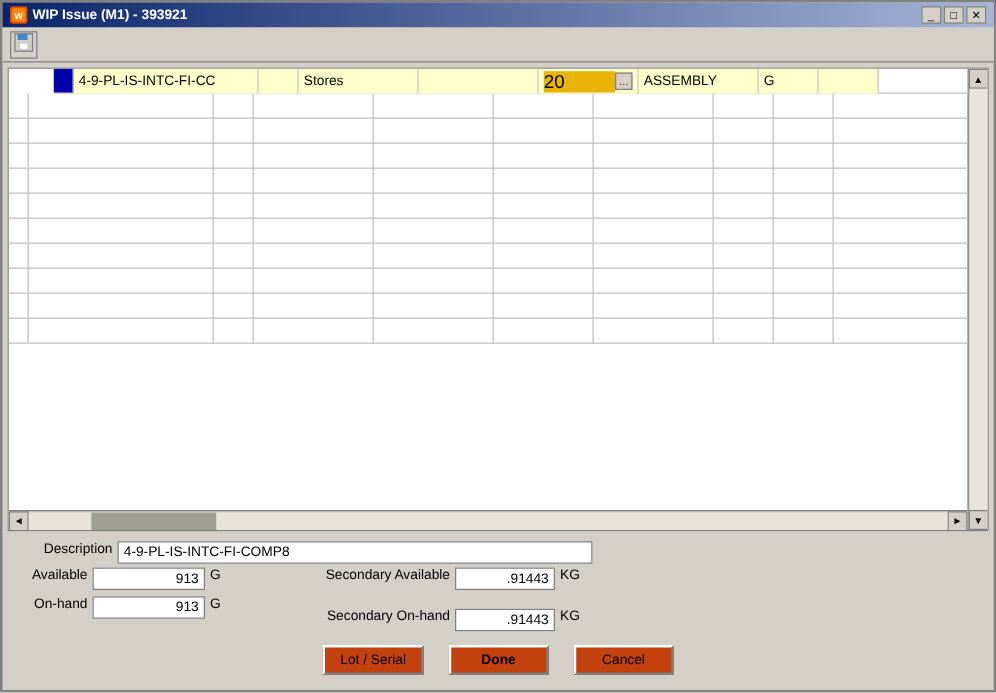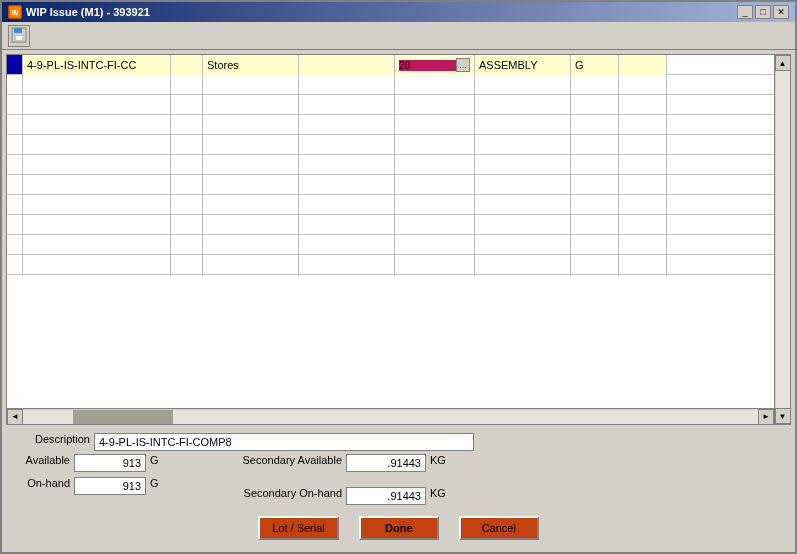--- a/index.html
+++ b/index.html
@@ -119,20 +119,21 @@
       overflow: hidden;
       position: relative;
     }
     .grid-row {
       display: flex;
       border-bottom: 1px solid #c0c0c0;
       height: 20px;
     }
     .grid-row.first-row {
       background: #fff;
+      margin-left: 36px;
     }
     .grid-cell {
       border-right: 1px solid #c0c0c0;
       padding: 1px 4px;
       font-size: 11px;
       overflow: hidden;
       white-space: nowrap;
       height: 20px;
       display: flex;
       align-items: center;
@@ -245,21 +246,21 @@
     .info-value {
       background: white;
       border: 1px solid #808080;
       padding: 1px 4px;
       font-size: 11px;
       height: 18px;
       display: flex;
       align-items: center;
     }
     .info-value.num {
-      width: 72px;
+      width: 90px;
       justify-content: flex-end;
     }
     .unit-label {
       font-size: 11px;
       padding-left: 4px;
       width: 20px;
     }
     .bottom-left {
       display: flex;
       flex-direction: column;
@@ -289,22 +290,22 @@
       padding: 0 12px;
     }
     .opseq-cell {
       display: flex;
       align-items: center;
       width: 100%;
     }
     .opseq-input {
       flex: 1;
       border: none;
-      background: #be185d;
-      font-size: 10px;
+      background: #eab308;
+      font-size: 15px;
       outline: none;
       width: 55px;
     }
     .opseq-btn {
       width: 14px;
       height: 14px;
       background: #d4d0c8;
       border: 1px solid #808080;
       font-size: 8px;
       cursor: pointer;

